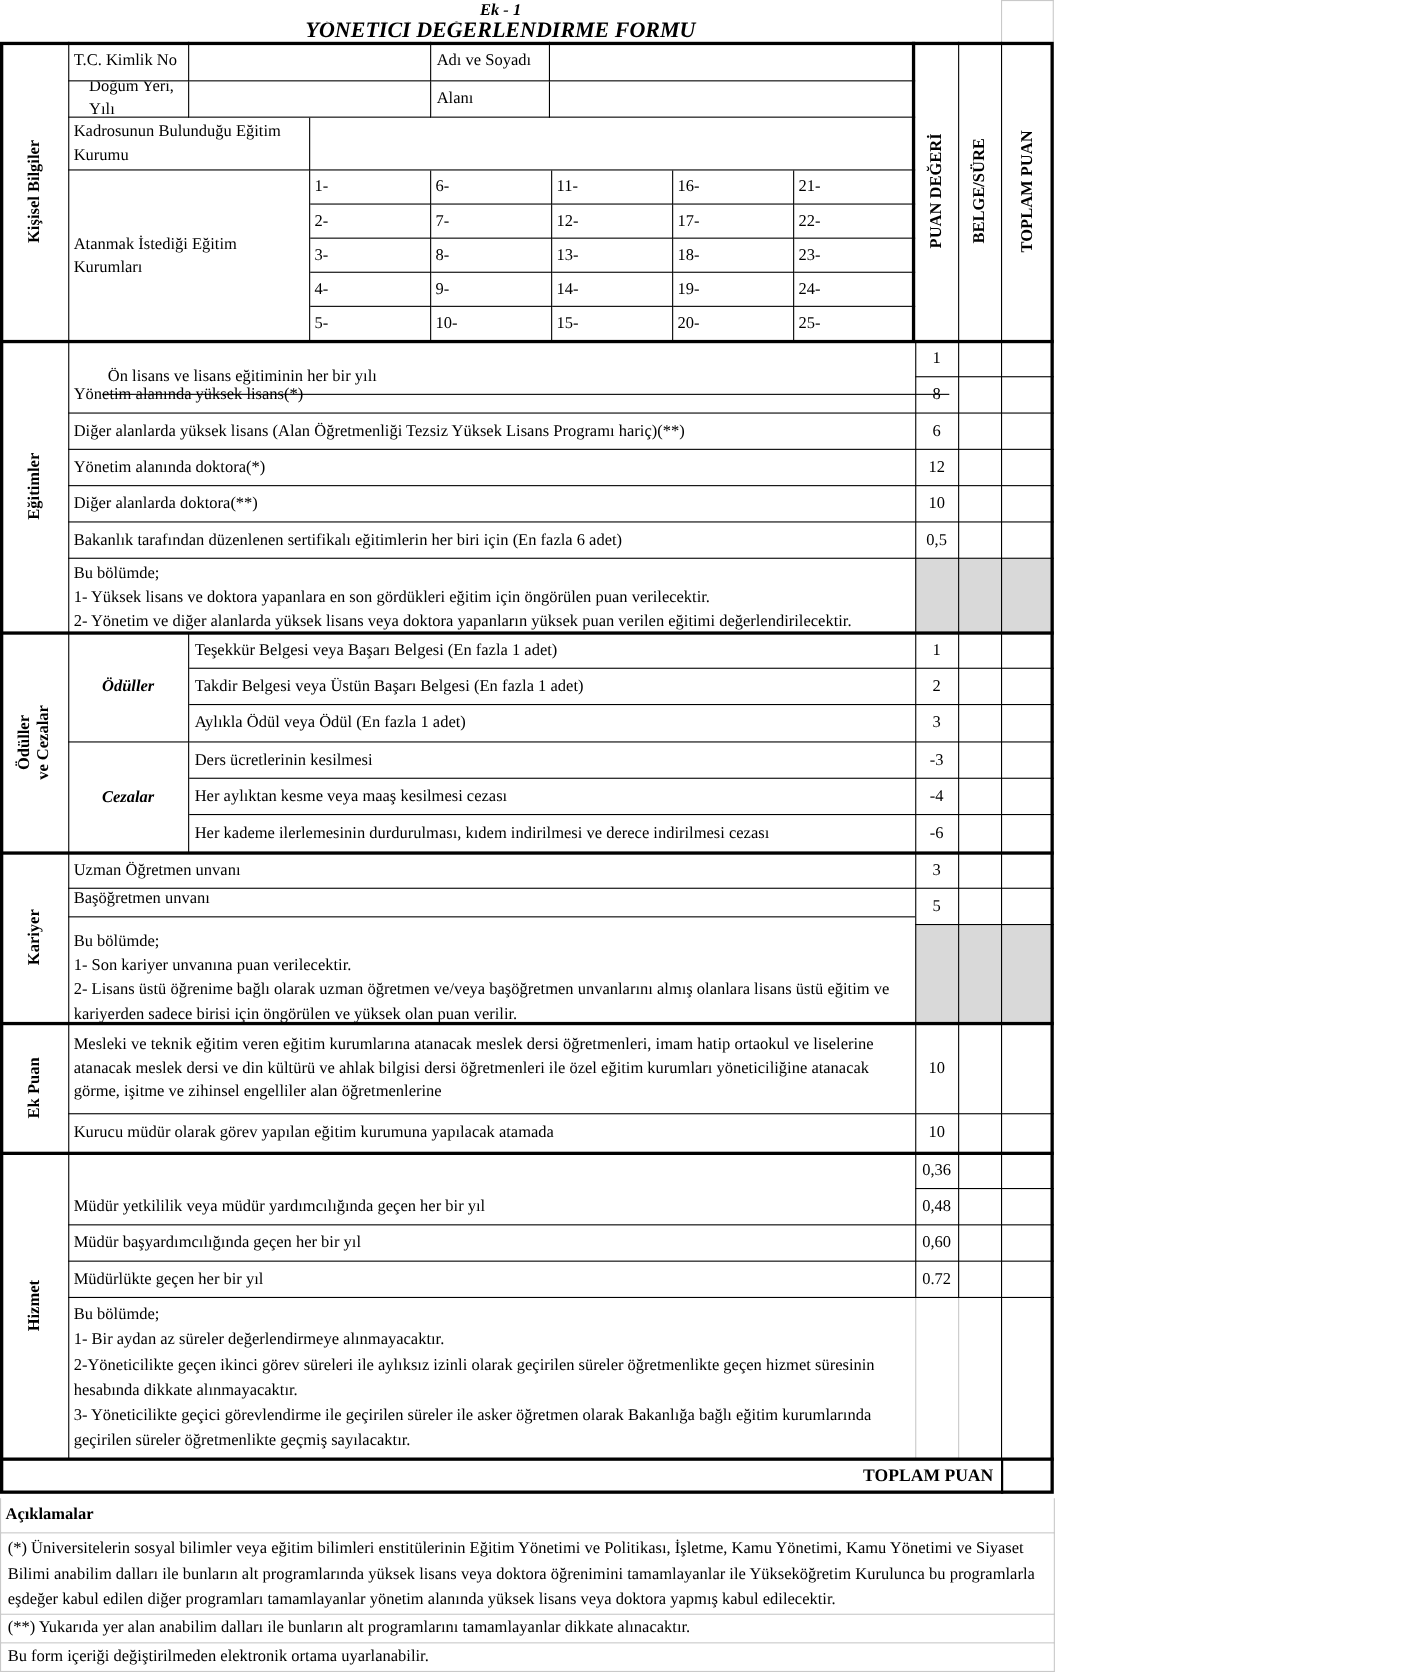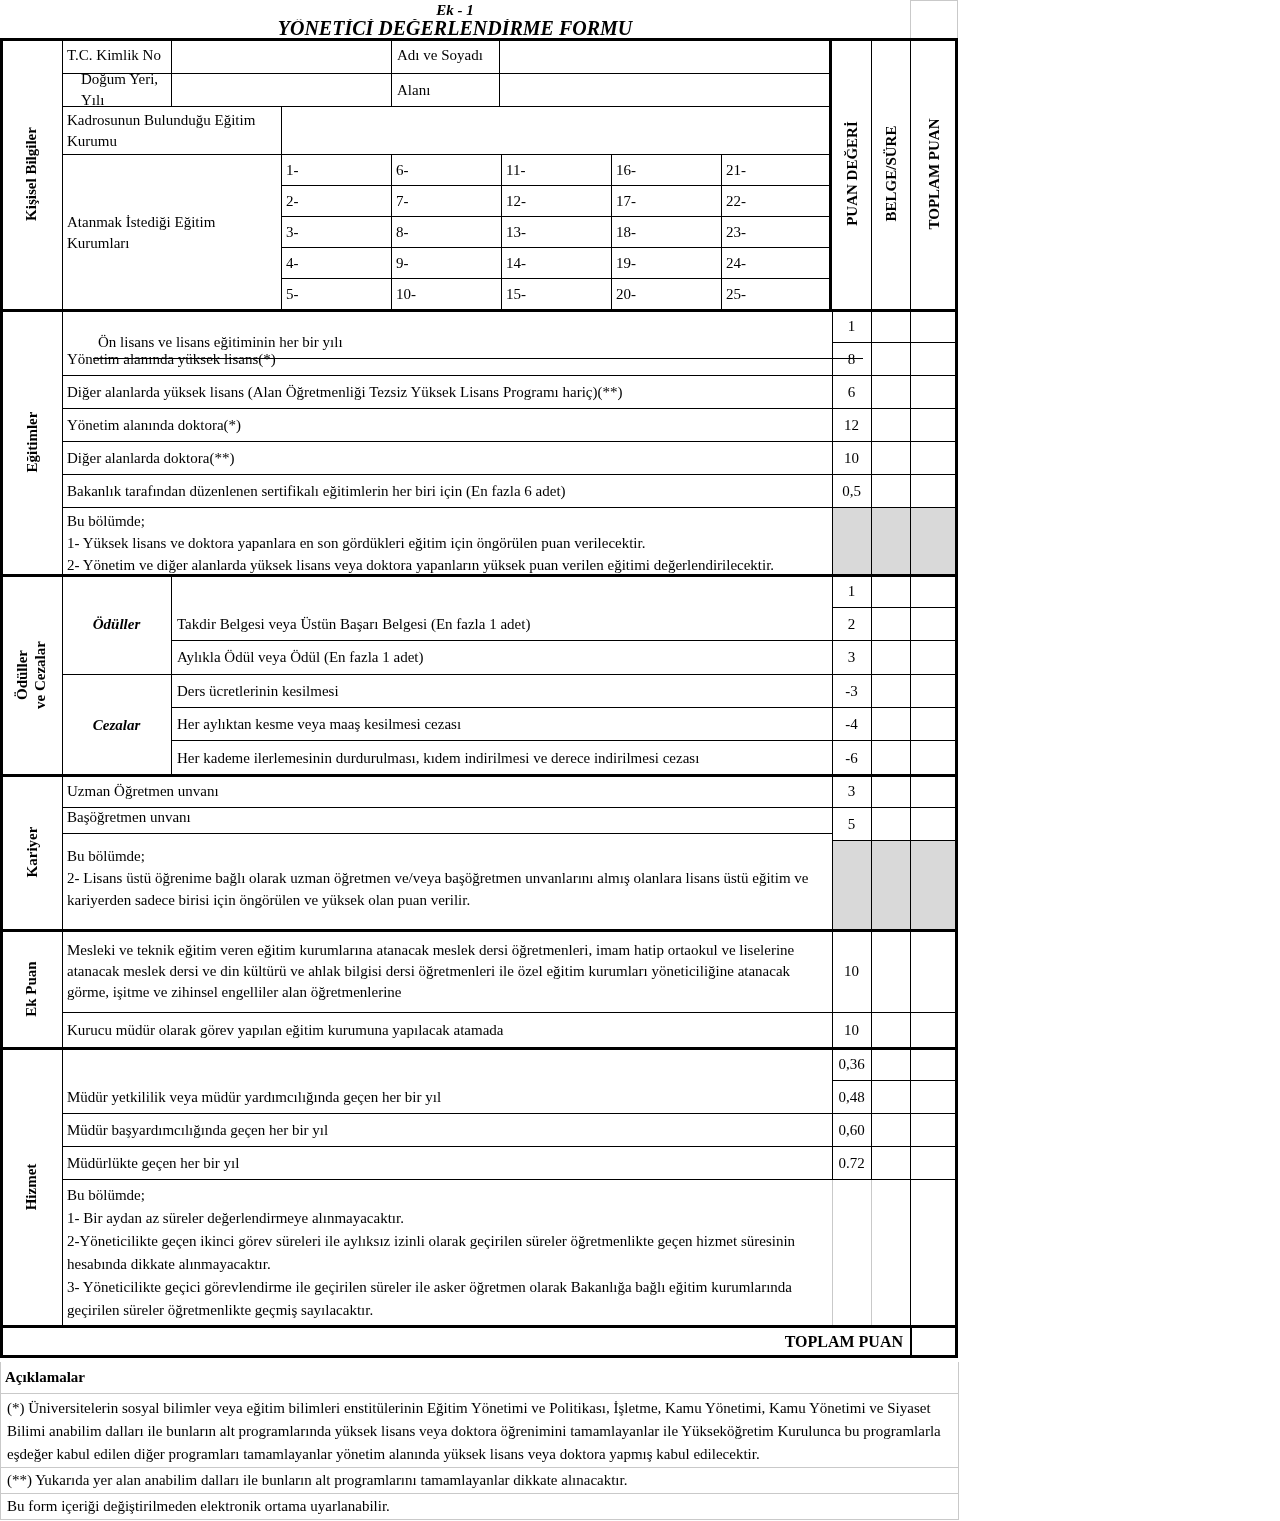--- a/index.html
+++ b/index.html
@@ -71,20 +71,21 @@
   </div>
   <div class="c shade" style="left:832px;top:508px;width:39px;height:67px;"></div>
   <div class="c shade" style="left:871px;top:508px;width:39px;height:67px;"></div>
   <div class="c shade" style="left:910px;top:508px;width:48px;height:67px;"></div>
 
   <div class="c center bold br bb" style="left:62px;top:575px;width:110px;height:100px;">Ödüller</div>
   <div class="c center bold br" style="left:62px;top:675px;width:110px;height:100px;">Cezalar</div>
 
   <div class="c note" style="left:62px;top:841px;width:770px;height:89px;line-height:22px;padding-top:4px;">
     <div>Bu bölümde;</div>
+    <div>1- Son kariyer unvanına puan verilecektir.</div>
     <div>2- Lisans üstü öğrenime bağlı olarak uzman öğretmen ve/veya başöğretmen unvanlarını almış olanlara lisans üstü eğitim ve kariyerden sadece birisi için öngörülen ve yüksek olan puan verilir.</div>
   </div>
   <div class="c shade" style="left:832px;top:841px;width:39px;height:89px;"></div>
   <div class="c shade" style="left:871px;top:841px;width:39px;height:89px;"></div>
   <div class="c shade" style="left:910px;top:841px;width:48px;height:89px;"></div>
 
   <div class="c note" style="left:62px;top:1180px;width:770px;height:146px;line-height:23px;padding-top:4px;">
     <div>Bu bölümde;</div>
     <div>1- Bir aydan az süreler değerlendirmeye alınmayacaktır.</div>
     <div>2-Yöneticilikte geçen ikinci görev süreleri ile aylıksız izinli olarak geçirilen süreler öğretmenlikte geçen hizmet süresinin hesabında dikkate alınmayacaktır.</div>
@@ -160,20 +161,21 @@
     <div class="c" style="left: 871px; top: 409px; width: 39px; height: 33px; border-bottom: 1px solid rgb(0, 0, 0);"></div>
     <div class="c" style="left: 910px; top: 409px; width: 48px; height: 33px; border-bottom: 1px solid rgb(0, 0, 0);"></div>
     <div class="c desc" style="left: 62px; top: 442px; width: 770px; height: 33px; border-bottom: 1px solid rgb(0, 0, 0);">Diğer alanlarda doktora(**)</div>
     <div class="c val" style="left: 832px; top: 442px; width: 39px; height: 33px; border-bottom: 1px solid rgb(0, 0, 0);">10</div>
     <div class="c" style="left: 871px; top: 442px; width: 39px; height: 33px; border-bottom: 1px solid rgb(0, 0, 0);"></div>
     <div class="c" style="left: 910px; top: 442px; width: 48px; height: 33px; border-bottom: 1px solid rgb(0, 0, 0);"></div>
     <div class="c desc" style="left: 62px; top: 475px; width: 770px; height: 33px; border-bottom: 1px solid rgb(0, 0, 0);">Bakanlık tarafından düzenlenen sertifikalı eğitimlerin her biri için (En fazla 6 adet)</div>
     <div class="c val" style="left: 832px; top: 475px; width: 39px; height: 33px; border-bottom: 1px solid rgb(0, 0, 0);">0,5</div>
     <div class="c" style="left: 871px; top: 475px; width: 39px; height: 33px; border-bottom: 1px solid rgb(0, 0, 0);"></div>
     <div class="c" style="left: 910px; top: 475px; width: 48px; height: 33px; border-bottom: 1px solid rgb(0, 0, 0);"></div>
+    <div class="c desc" style="left: 172px; top: 575px; width: 660px; height: 33px; border-bottom: 1px solid rgb(0, 0, 0);">Teşekkür Belgesi veya Başarı Belgesi (En fazla 1 adet)</div>
     <div class="c val" style="left: 832px; top: 575px; width: 39px; height: 33px; border-bottom: 1px solid rgb(0, 0, 0);">1</div>
     <div class="c" style="left: 871px; top: 575px; width: 39px; height: 33px; border-bottom: 1px solid rgb(0, 0, 0);"></div>
     <div class="c" style="left: 910px; top: 575px; width: 48px; height: 33px; border-bottom: 1px solid rgb(0, 0, 0);"></div>
     <div class="c desc" style="left: 172px; top: 608px; width: 660px; height: 33px; border-bottom: 1px solid rgb(0, 0, 0);">Takdir Belgesi veya Üstün Başarı Belgesi (En fazla 1 adet)</div>
     <div class="c val" style="left: 832px; top: 608px; width: 39px; height: 33px; border-bottom: 1px solid rgb(0, 0, 0);">2</div>
     <div class="c" style="left: 871px; top: 608px; width: 39px; height: 33px; border-bottom: 1px solid rgb(0, 0, 0);"></div>
     <div class="c" style="left: 910px; top: 608px; width: 48px; height: 33px; border-bottom: 1px solid rgb(0, 0, 0);"></div>
     <div class="c desc" style="left: 172px; top: 641px; width: 660px; height: 34px; border-bottom: 1px solid rgb(0, 0, 0);">Aylıkla Ödül veya Ödül (En fazla 1 adet)</div>
     <div class="c val" style="left: 832px; top: 641px; width: 39px; height: 34px; border-bottom: 1px solid rgb(0, 0, 0);">3</div>
     <div class="c" style="left: 871px; top: 641px; width: 39px; height: 34px; border-bottom: 1px solid rgb(0, 0, 0);"></div>

